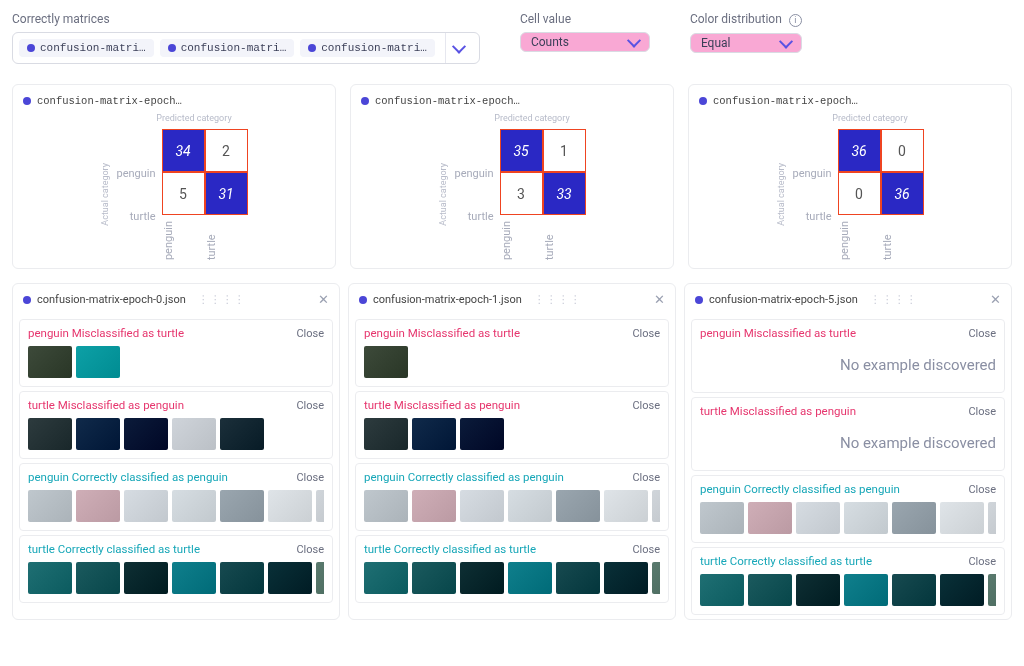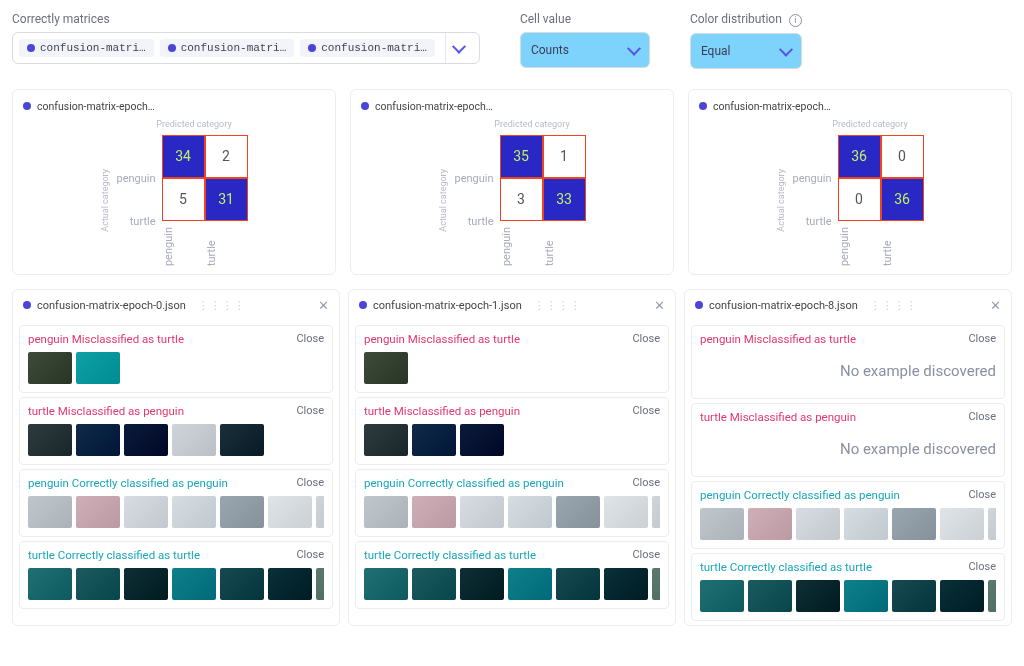--- a/index.html
+++ b/index.html
@@ -55,23 +55,23 @@
     display: inline-block;
     flex: 0 0 8px;
   }
   .dropdown {
     display: flex;
     align-items: center;
     justify-content: space-between;
     border: 1px solid #d9dbe3;
     border-radius: 6px;
     padding: 0 10px;
-    height: 36px;
+    height: 20px;
     min-width: 130px;
-    background: #7dd3fc;
+    background: #f9a8d4;
     font-size: 12px;
     color: #3b3f58;
   }
   .chev {
     width: 10px; height: 10px;
     border-right: 2px solid #5952e3;
     border-bottom: 2px solid #5952e3;
     transform: rotate(45deg) translate(-1px,-1px);
   }
   .info-icon {
@@ -98,20 +98,21 @@
     border-radius: 6px;
     padding: 10px 10px 8px 10px;
   }
   .card-title {
     display: flex;
     align-items: center;
     gap: 6px;
     font-size: 10.5px;
     color: #444;
     margin-bottom: 6px;
+    font-family: Liberation Mono, monospace;
   }
   .matrix-wrap {
     display: flex;
     align-items: center;
     justify-content: center;
     position: relative;
     padding: 4px 0 0 0;
   }
   .pred-label {
     position: relative;
@@ -144,21 +145,21 @@
     grid-template-rows: 43px 43px;
   }
   .cell {
     border: 1px solid #ef4421;
     display: flex;
     align-items: center;
     justify-content: center;
     font-size: 14px;
     font-weight: 400;
   }
-  .cell.on { background: #2a28c4; color: #bef264; }
+  .cell.on { background: #2a28c4; color: #ffffff; font-style: italic; }
   .cell.off { background: #fff; color: #555; }
   .col-labels {
     display: flex;
     margin-left: 0;
     margin-top: 6px;
   }
   .col-labels span {
     width: 43px;
     writing-mode: vertical-rl;
     transform: rotate(180deg);
@@ -478,21 +479,21 @@
           <div class="thumb" style="background: linear-gradient(135deg, rgb(15, 127, 140) 0%, rgb(0, 107, 120) 100%);"></div>
           <div class="thumb" style="background: linear-gradient(135deg, rgb(23, 74, 80) 0%, rgb(3, 54, 60) 100%);"></div>
           <div class="thumb" style="background: linear-gradient(135deg, rgb(9, 48, 56) 0%, rgb(0, 28, 36) 100%);"></div>
           <div class="thumb" style="background: linear-gradient(135deg, rgb(90, 122, 110) 0%, rgb(70, 102, 90) 100%);"></div>
         </div>
       </div>
     </div>
     <div class="detail-card">
       <div class="detail-header">
         <span class="dot"></span>
-        <span>confusion-matrix-epoch-8.json</span>
+        <span>confusion-matrix-epoch-5.json</span>
         <span class="drag-handle">⋮⋮⋮⋮</span>
         <span class="close-x">✕</span>
       </div>
       <div class="section">
         <div class="section-head mis">
           <span>penguin Misclassified as turtle</span>
           <span class="close-link">Close</span>
         </div>
         <div class="empty-msg">No example discovered</div>
       </div>

